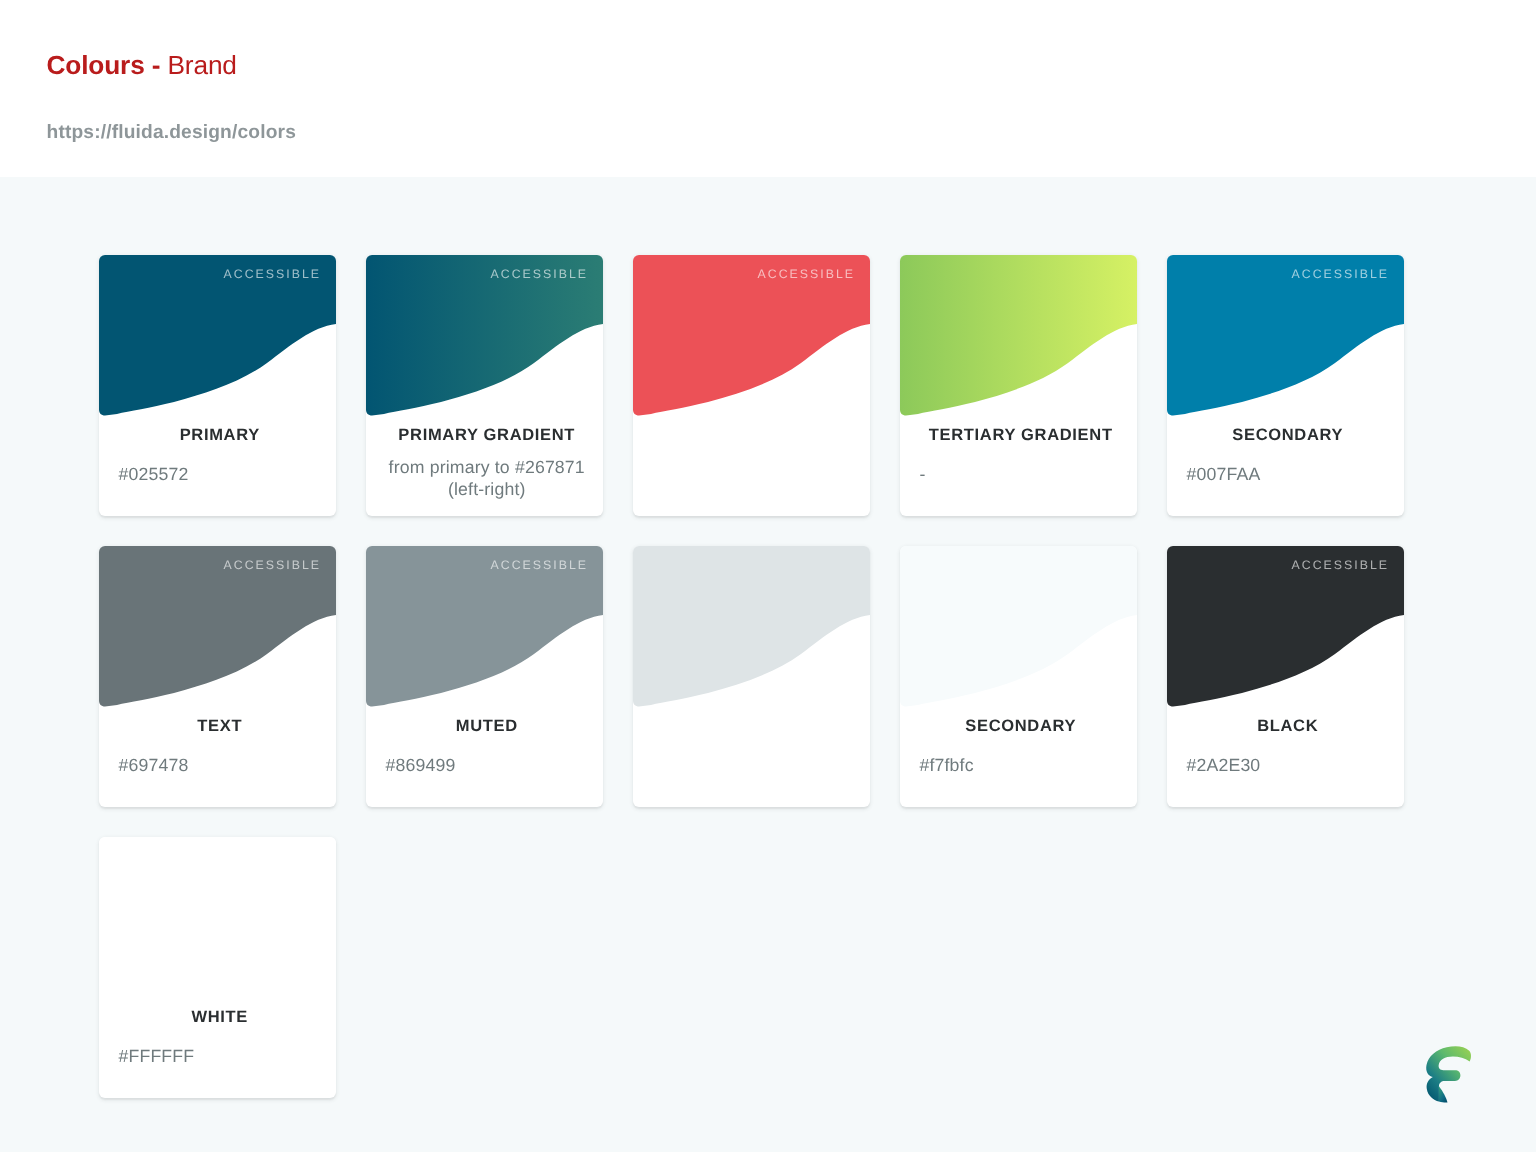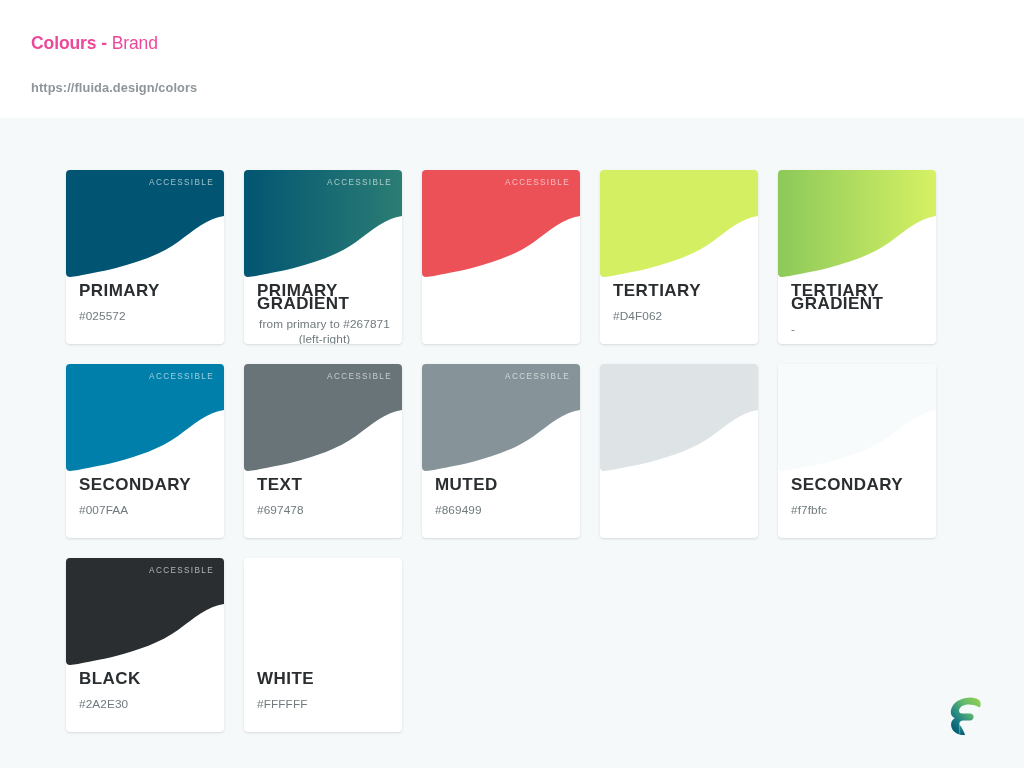--- a/index.html
+++ b/index.html
@@ -18,21 +18,21 @@
 
   
   .page-header {
     background: #ffffff;
     height: 118px;
     padding: 32px 0 0 31px;
   }
 
   .header-title {
     font-size: 17.5px;
-    color: #ec4899;
+    color: #b91c1c;
     letter-spacing: -0.1px;
     line-height: 22px;
   }
   .header-title .strong {
     font-weight: bold;
   }
   .header-title .light {
     font-weight: normal;
   }
 
@@ -97,25 +97,26 @@
   }
 
   .card-body {
     position: absolute;
     left: 13px;
     right: 10px;
     top: 114px;
   }
 
   .card-name {
-    font-size: 17px;
+    font-size: 11px;
     font-weight: bold;
     letter-spacing: 0.45px;
     color: #2a2e30;
     line-height: 13px;
+    text-align: center;
   }
 
   .card-value {
     margin-top: 12px;
     font-size: 11.8px;
     color: #6f7a7d;
     line-height: 14px;
     letter-spacing: 0.1px;
   }
 
@@ -190,37 +191,20 @@
             <defs>
               <linearGradient id="g2" x1="0" y1="0" x2="1" y2="0">
                 <stop offset="0%" stop-color="#EC5157"></stop>
                 <stop offset="100%" stop-color="#EC5157"></stop>
               </linearGradient>
             </defs>
             <path d="M0 0 L158 0 L158 46 C142 48 128 60 112 72 C94 85 72 92 50 98 C34 102 20 104 12 106 L4 107 C1.5 107 0 105.5 0 103 Z" fill="#EC5157"></path>
           </svg>
         </div>
         <div class="accessible-tag">ACCESSIBLE</div>
-      </div>
-      <div class="color-card">
-        <div class="swatch">
-          <svg viewBox="0 0 158 112" preserveAspectRatio="none">
-            <defs>
-              <linearGradient id="g3" x1="0" y1="0" x2="1" y2="0">
-                <stop offset="0%" stop-color="#D4F062"></stop>
-                <stop offset="100%" stop-color="#D4F062"></stop>
-              </linearGradient>
-            </defs>
-            <path d="M0 0 L158 0 L158 46 C142 48 128 60 112 72 C94 85 72 92 50 98 C34 102 20 104 12 106 L4 107 C1.5 107 0 105.5 0 103 Z" fill="#D4F062"></path>
-          </svg>
-        </div>
-        <div class="card-body">
-          <div class="card-name">TERTIARY</div>
-          <div class="card-value">#D4F062</div>
-        </div>
       </div>
       <div class="color-card">
         <div class="swatch">
           <svg viewBox="0 0 158 112" preserveAspectRatio="none">
             <defs>
               <linearGradient id="g4" x1="0" y1="0" x2="1" y2="0">
                 <stop offset="0%" stop-color="#8CC95A"></stop>
                 <stop offset="100%" stop-color="#D6F164"></stop>
               </linearGradient>
             </defs>

